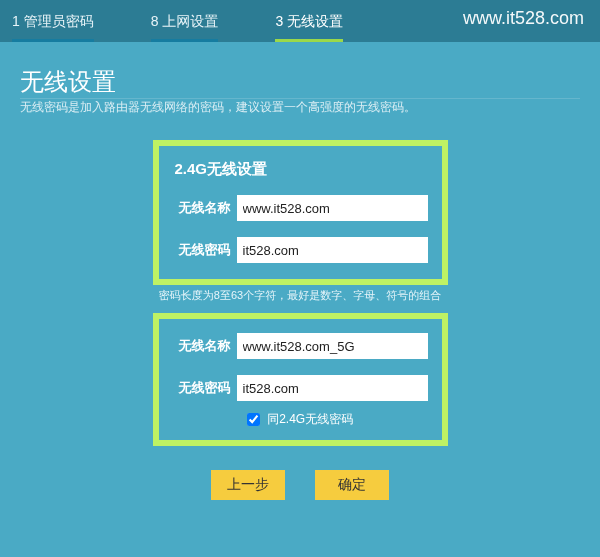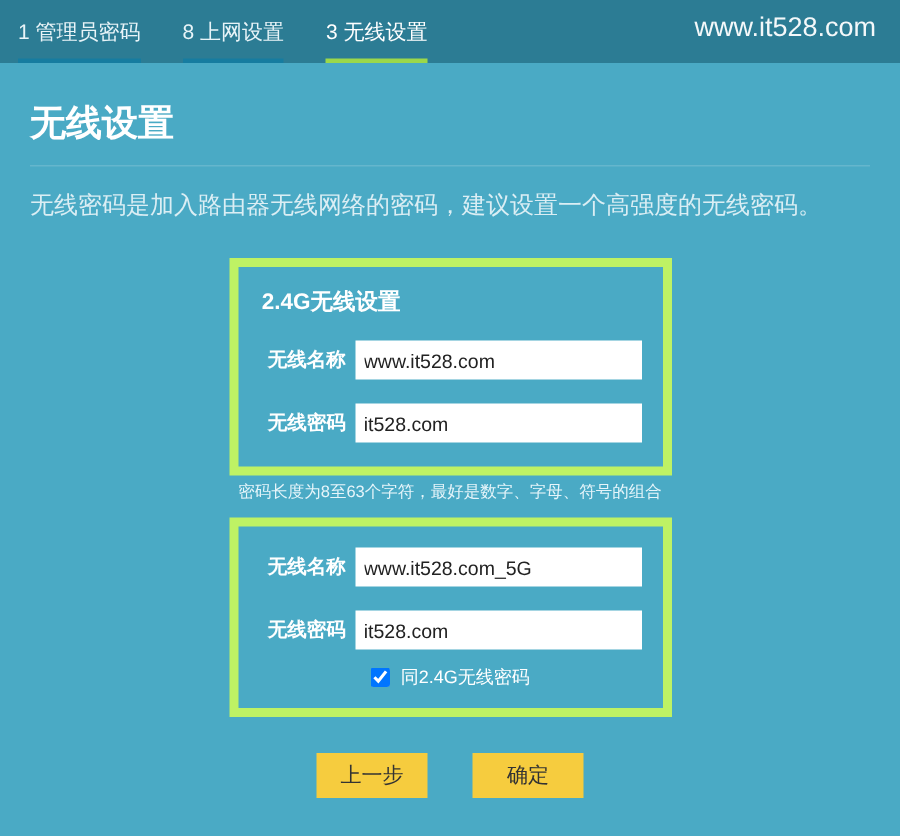--- a/index.html
+++ b/index.html
@@ -12,20 +12,21 @@
       color: #fff;
       overflow: hidden;
     }
     .steps-bar {
       background: #2C7C94;
       height: 42px;
       display: flex;
       align-items: flex-end;
       padding: 0 12px;
       position: relative;
+      gap: 29px;
     }
     .step {
       margin-right: 28px;
       padding-bottom: 8px;
       font-size: 14px;
       color: #e8f4f8;
       border-bottom: 3px solid transparent;
     }
     .step.past {
       border-bottom-color: #167ca0;
@@ -41,28 +42,26 @@
       font-size: 18px;
       color: rgba(255,255,255,0.95);
       font-weight: 400;
       font-family: Arial, sans-serif;
     }
     .content {
       padding: 24px 20px 0 20px;
     }
     .page-title {
       font-size: 24px;
-      font-weight: bold;
-      padding-bottom: 12px;
+      font-weight: normal;
       border-bottom: 1px solid rgba(255,255,255,0.15);
     }
     .page-desc {
-      font-size: 16px;
+      font-size: 12px;
       color: #dbeef4;
-      margin-top: 16px;
     }
     .boxes {
       margin-top: 24px;
       display: flex;
       flex-direction: column;
       align-items: center;
     }
     .redbox {
       border: 6px solid #bef264;
       width: 295px;

